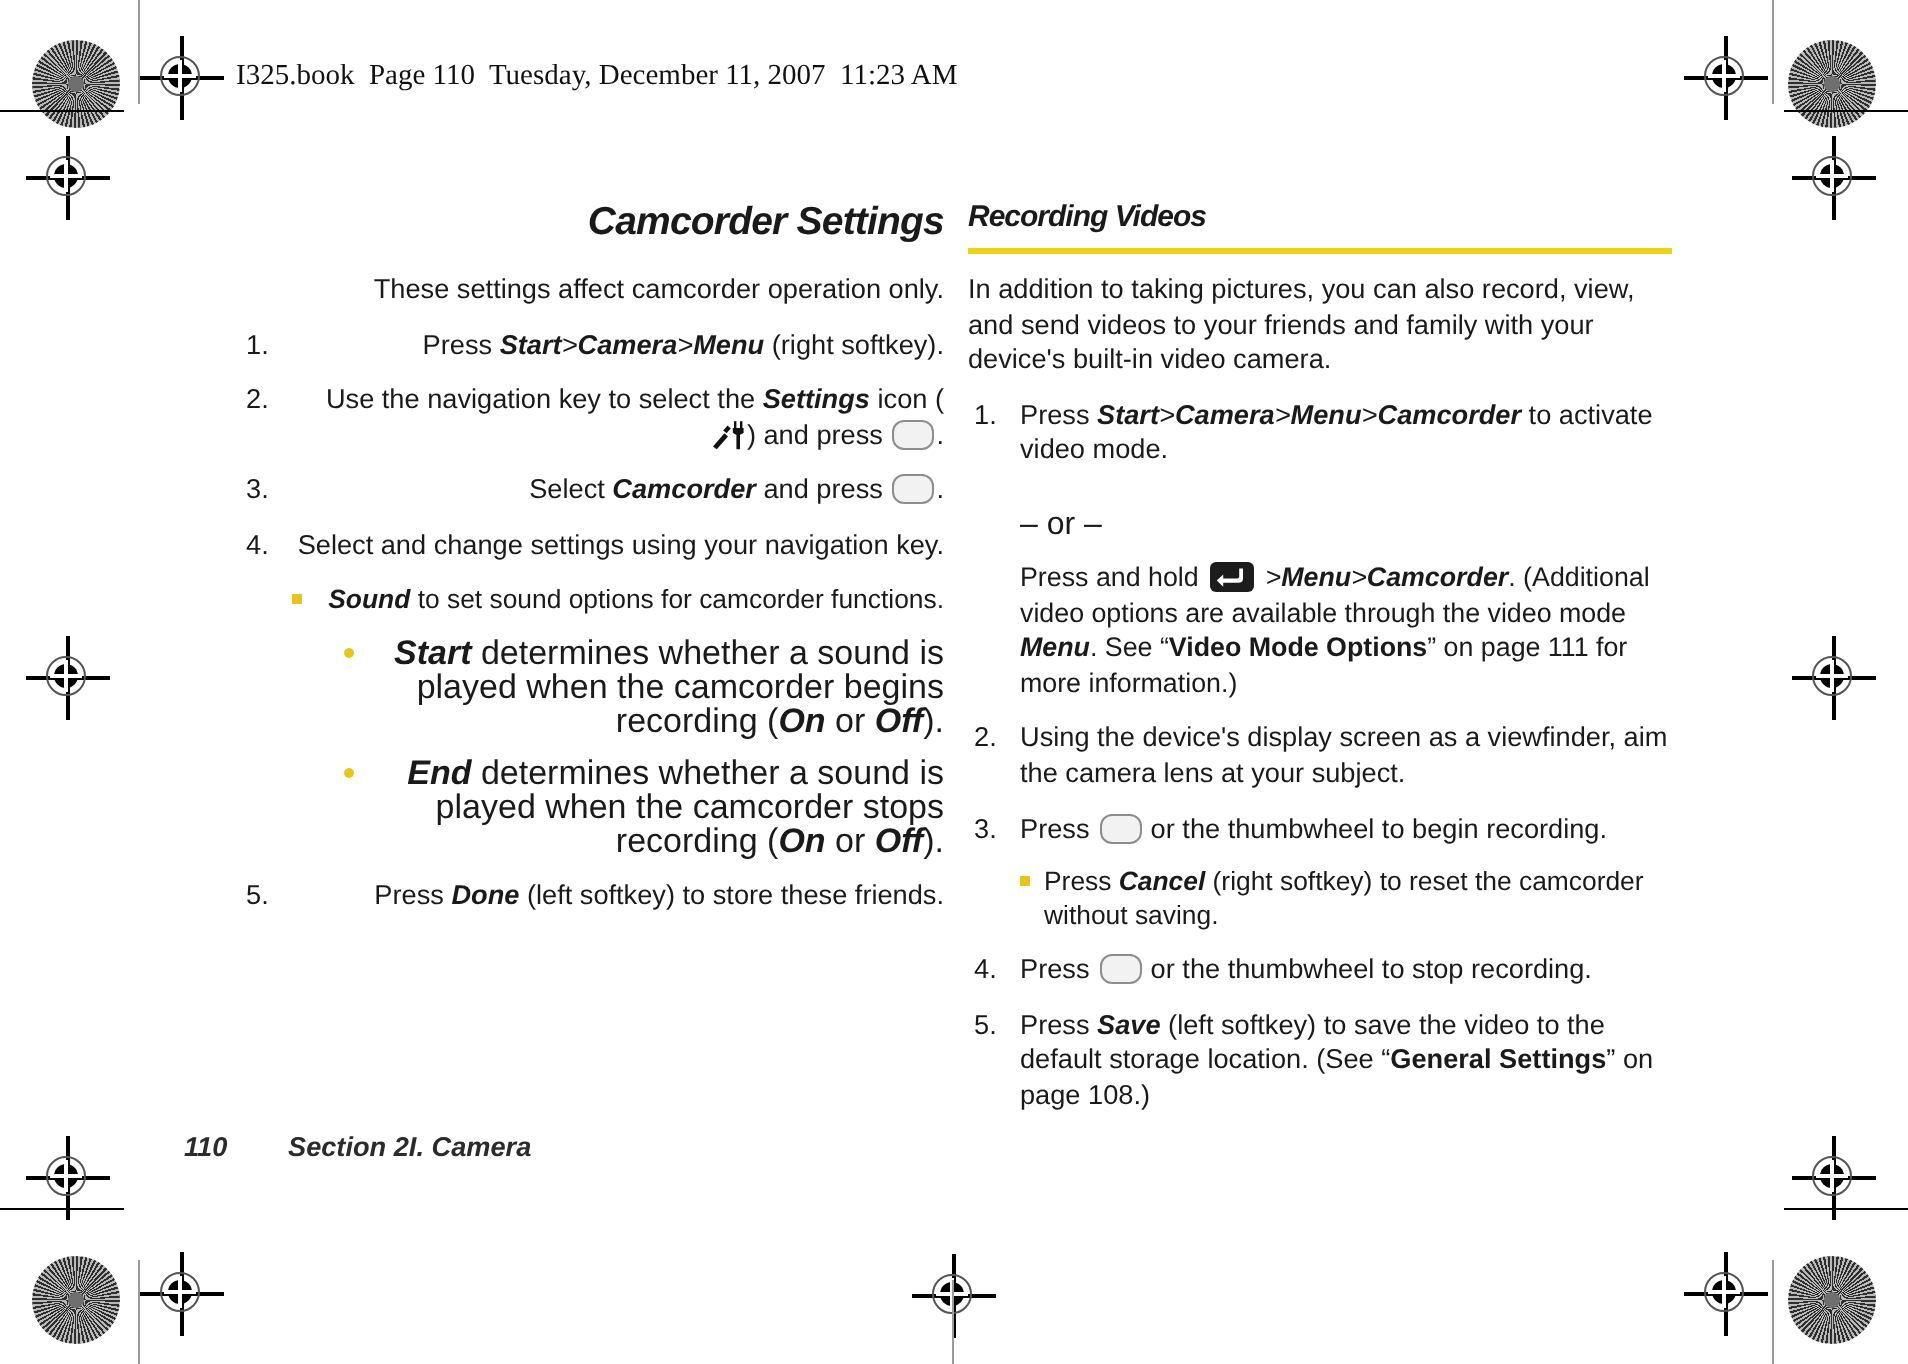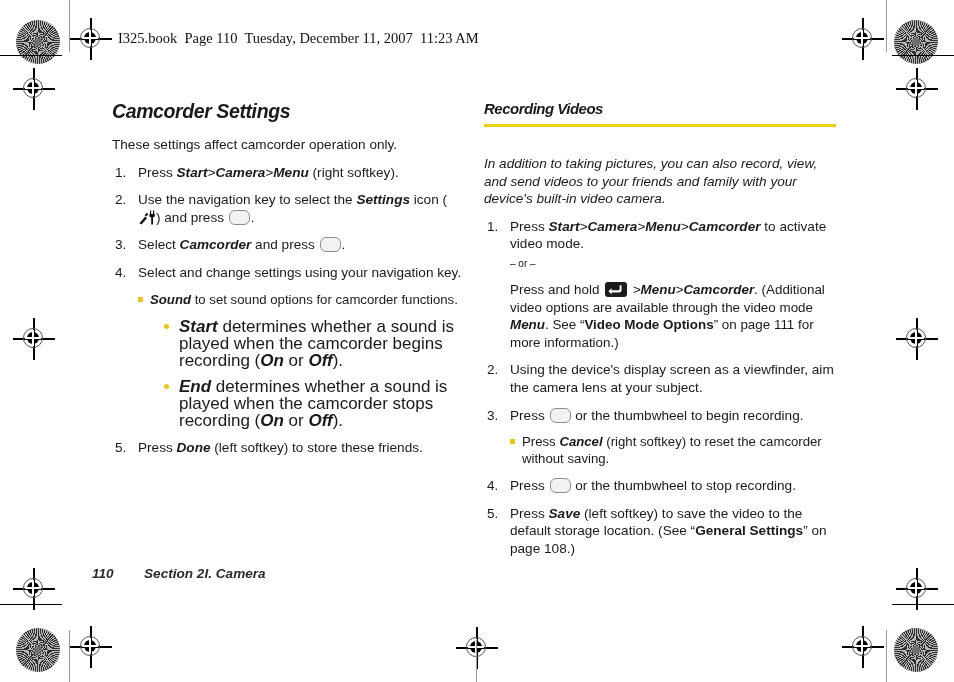--- a/index.html
+++ b/index.html
@@ -48,21 +48,21 @@
     font-family: "Liberation Serif", serif;
     font-size: 14.5px;
     color: #111;
     white-space: pre;
   }
 
   
   .page { position: absolute; left: 0; top: 0; width: 954px; height: 634px; }
 
   .col { position: absolute; top: 100px; }
-  .col-left  { left: 112px; width: 352px; }
+  .col-left  { left: 120px; width: 352px; text-align: right; }
   .col-right { left: 484px; width: 352px; }
 
   h1.sec-title {
     margin: 0;
     font-size: 19.5px;
     font-style: italic;
     font-weight: bold;
     letter-spacing: -0.4px;
     color: #1a1a1a;
   }
@@ -74,21 +74,21 @@
     letter-spacing: -0.5px;
     color: #1a1a1a;
   }
   .rule-gold { height: 3px; background: #ecd117; margin-top: 7px; }
 
   p.intro {
     margin: 13px 0 0 0;
     font-size: 13.6px;
     line-height: 17.6px;
   }
-  .col-right p.intro { margin-top: 28px; font-style: italic; }
+  .col-right p.intro { margin-top: 9px; }
 
   ol.steps { margin: 10px 0 0 0; padding: 0; list-style: none; counter-reset: step; }
   ol.steps > li {
     position: relative;
     counter-increment: step;
     padding-left: 26px;
     margin-top: 10px;
     font-size: 13.6px;
     line-height: 17.6px;
   }
@@ -129,21 +129,21 @@
   ul.sub2 > li:first-child { margin-top: 0; }
   ul.sub2 > li::before {
     content: "";
     position: absolute;
     left: 0; top: 6px;
     width: 5px; height: 5px;
     border-radius: 50%;
     background: #e8c51d;
   }
 
-  .or-line { margin-top: 2px; font-size: 10px; line-height: 17px; }
+  .or-line { margin-top: 20px; font-size: 16px; line-height: 17px; }
   .hold-block { margin-top: 9px; font-size: 13.4px; line-height: 17.6px; }
 
   i.it { font-style: italic; font-weight: bold; }
   i.itl { font-style: italic; font-weight: normal; }
   b.bd { font-weight: bold; font-style: normal; }
 
   
   .key-oval {
     display: inline-block;
     width: 21px; height: 15px;

